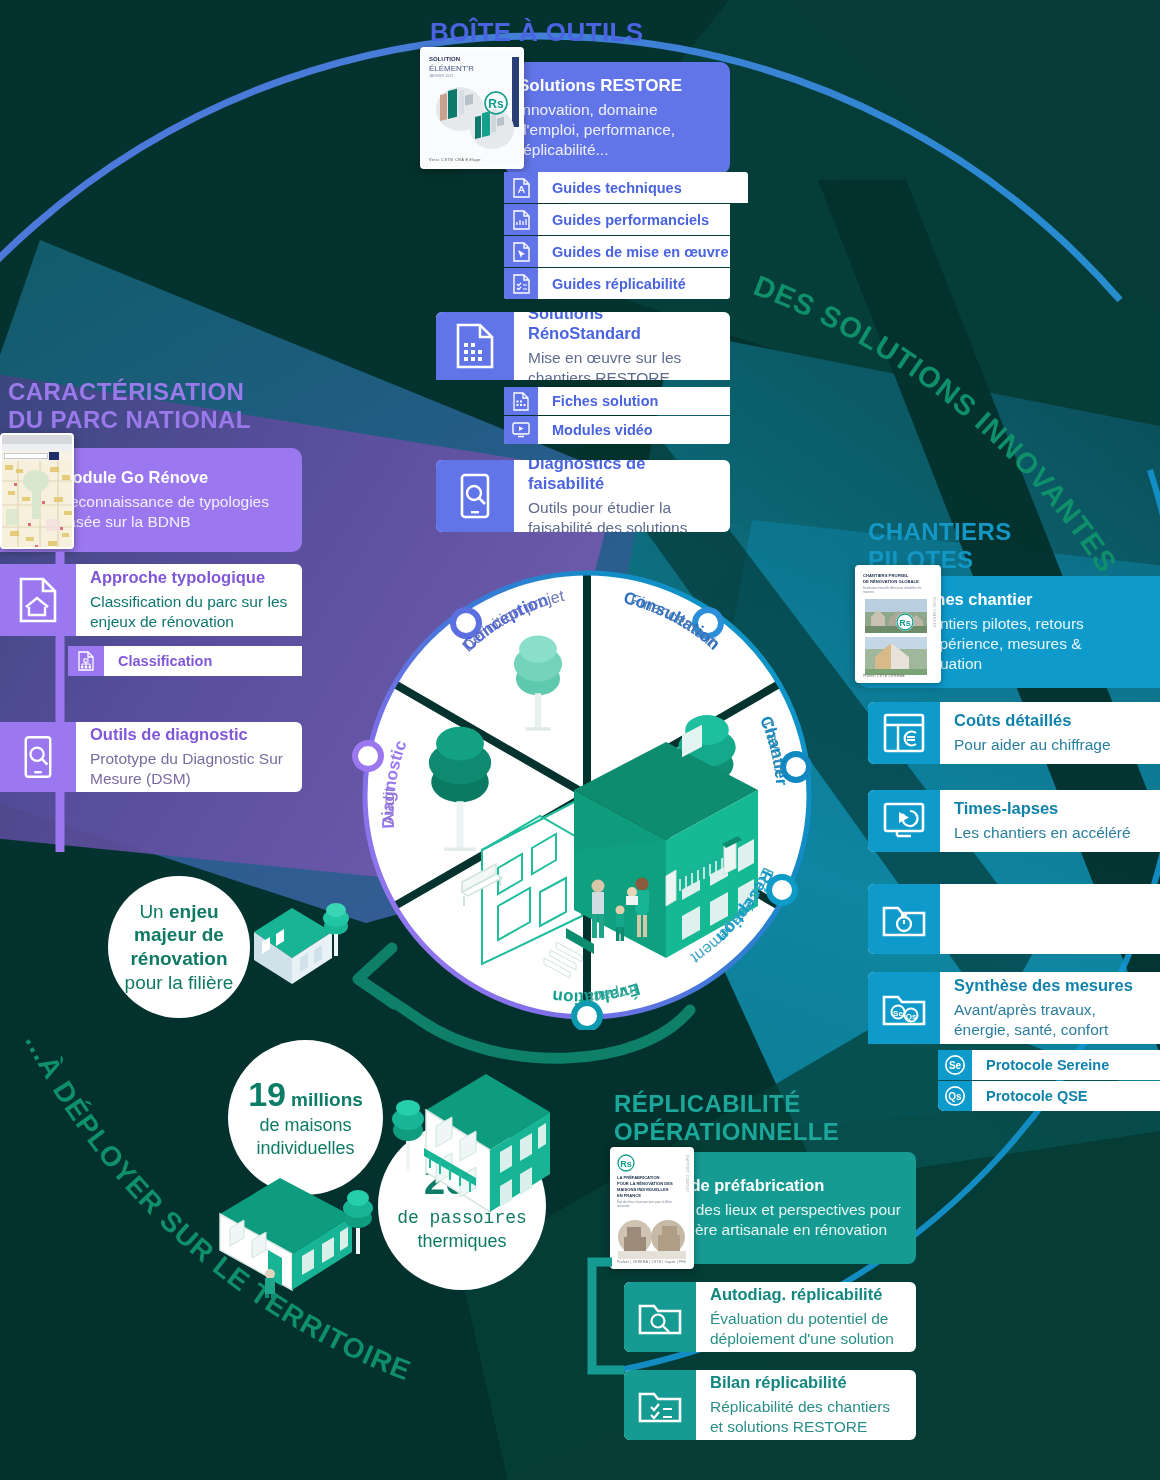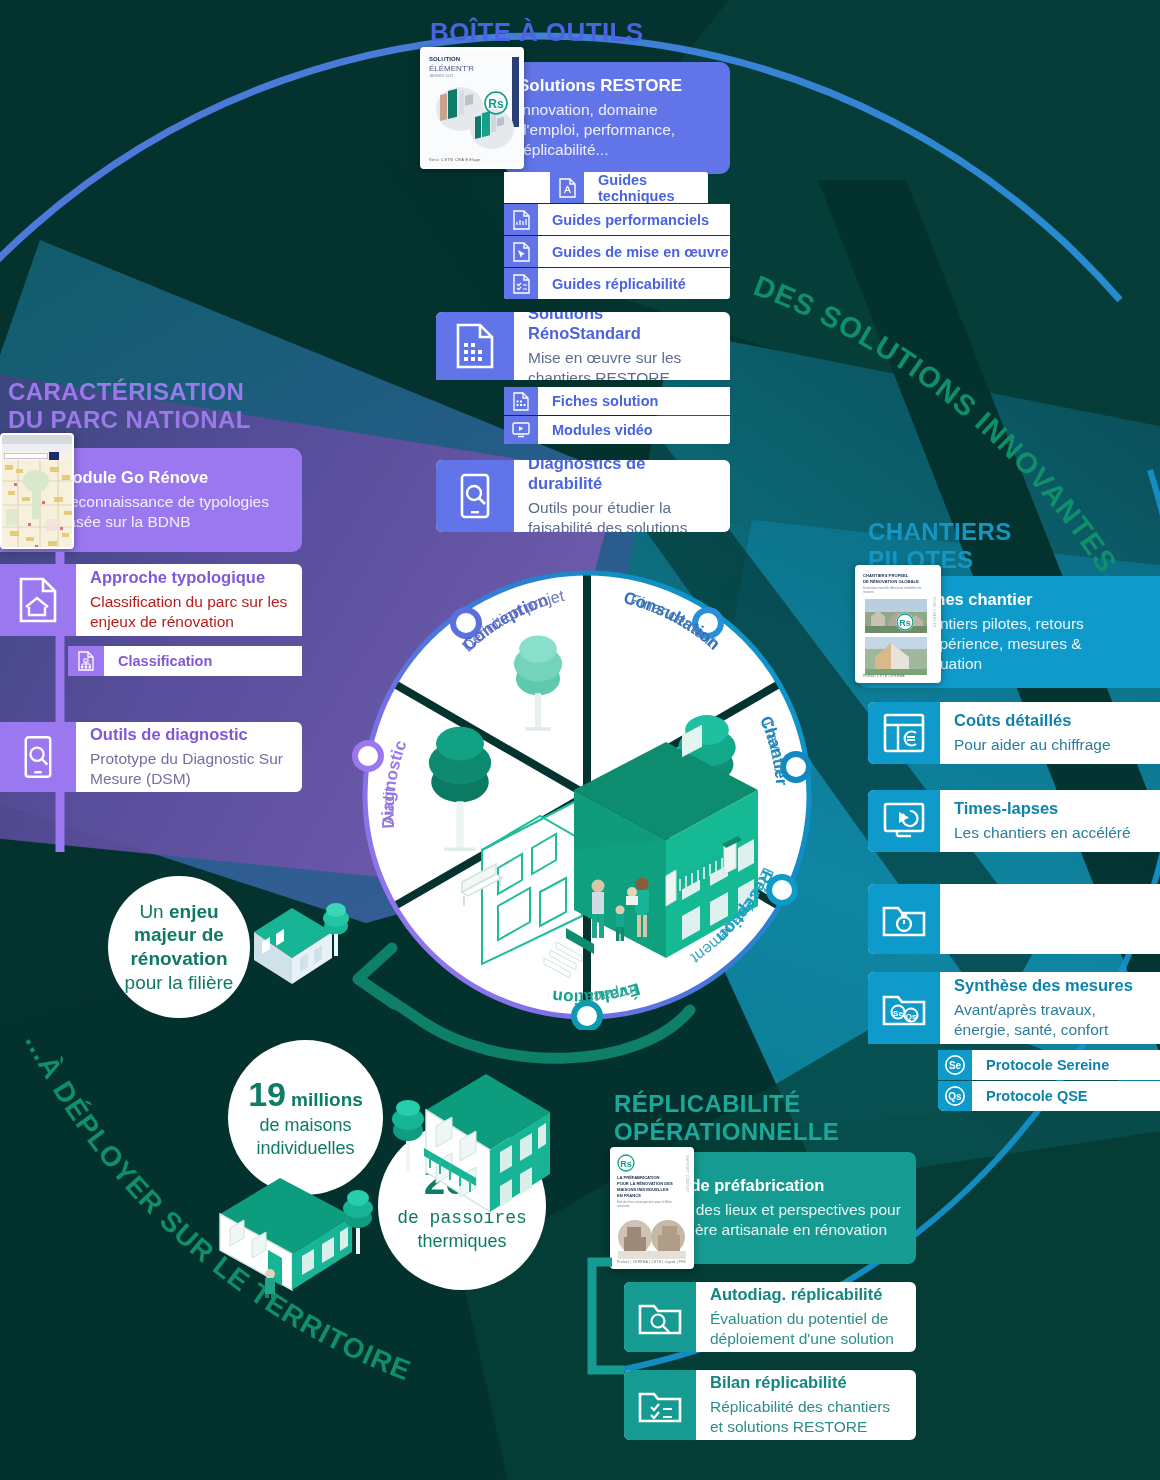--- a/index.html
+++ b/index.html
@@ -257,21 +257,21 @@
         <rect x="7" y="0" width="8" height="24" fill="#14a18c"></rect>
         <rect x="16" y="4" width="5" height="18" fill="#cfd6dc"></rect>
         <rect x="22" y="9" width="7" height="8" fill="#b9c1c9"></rect>
       </g>
       <circle cx="66" cy="20" r="11" fill="none" stroke="#0f9c8a" stroke-width="1.6"></circle>
       <text x="66" y="25" font-size="12" font-weight="bold" fill="#0f9c8a" text-anchor="middle" id="tb-badge-1">Rs</text>
     </svg>
     <div style="position:absolute; left:7px; bottom:5px; font-size:4px; color:#555; letter-spacing:.4px;">Vinci  CSTB  CEA  Eiffage</div>
   </div>
 
-  <div class="sub-row" style="left:504px; top:172px; width:204px; height:31px; border-radius:0 3px 0 0;padding-left:46px;">
+  <div class="sub-row" style="left:504px; top:172px; width:244px; height:31px; border-radius:0 3px 0 0;">
     <div class="ico" style="width:34px; background:#6275e8;">
       <svg width="17" height="20" viewBox="0 0 17 20">
           <path d="M1 1h10l5 5v13H1z" fill="none" stroke="#fff" stroke-width="1.4"></path>
           <path d="M11 1v5h5" fill="none" stroke="#fff" stroke-width="1.4"></path>
           <path d="M8.5 8l-3 7M8.5 8l3 7M6.6 12.5h3.8" stroke="#fff" stroke-width="1.2" fill="none"></path>
         </svg>
     </div>
     <div class="lbl" style="color:#4a63e0;">Guides techniques</div>
   </div>
   <div class="sub-row" style="left:504px; top:204px; width:226px; height:31px;">
@@ -357,21 +357,21 @@
   <div class="card vio" style="left:436px; top:460px; width:294px; height:72px; background:#fff; border-radius:6px;">
     <div class="ico" style="width:78px; background:#6275e8;">
       <svg width="34" height="46" viewBox="0 0 34 46">
           <rect x="4" y="2" width="26" height="42" rx="3" fill="none" stroke="#fff" stroke-width="2.6"></rect>
           <circle cx="16" cy="20" r="7" fill="none" stroke="#fff" stroke-width="2.4"></circle>
           <path d="M21 25l6 6" stroke="#fff" stroke-width="2.6"></path>
           <rect x="13" y="38" width="8" height="2.4" fill="#fff"></rect>
         </svg>
     </div>
     <div class="body">
-      <div class="ttl" style="color:#4a63e0;">Diagnostics de durabilité</div>
+      <div class="ttl" style="color:#4a63e0;">Diagnostics de faisabilité</div>
       <div class="sub" style="color:#5f6b8f;">Outils pour étudier la faisabilité des solutions</div>
     </div>
   </div>
 
   <div class="card pur" style="left:0px; top:448px; width:302px; height:104px; background:#9b78f0; border-radius:0 10px 10px 0;">
     <div style="width:76px;"></div>
     <div class="body" style="padding:10px 12px 10px 8px;">
       <div class="ttl" style="color:#fff;">Module Go Rénove</div>
       <div class="sub" style="color:#f3eeff;">Reconnaissance de typologies basée sur la BDNB</div>
     </div>
@@ -416,21 +416,21 @@
     <div class="ico" style="width:76px; background:#9b78f0;">
       <svg width="38" height="46" viewBox="0 0 38 46">
           <path d="M2 2h22l12 12v30H2z" fill="none" stroke="#fff" stroke-width="2.6"></path>
           <path d="M24 2v12h12" fill="none" stroke="#fff" stroke-width="2.6"></path>
           <path d="M7 30l11-9 11 9" fill="none" stroke="#fff" stroke-width="2.4"></path>
           <path d="M10 30v8h16v-8" fill="none" stroke="#fff" stroke-width="2.4"></path>
         </svg>
     </div>
     <div class="body">
       <div class="ttl" style="color:#7f57d8;">Approche typologique</div>
-      <div class="sub" style="color:#b91c1c;">Classification du parc sur les enjeux de rénovation</div>
+      <div class="sub" style="color:#0f766e;">Classification du parc sur les enjeux de rénovation</div>
     </div>
   </div>
   <div class="sub-row" style="left:68px; top:646px; width:234px; height:30px;">
     <div class="ico" style="width:36px; background:#9b78f0;">
       <svg width="17" height="20" viewBox="0 0 17 20">
           <path d="M1 1h9l5 5v13H1z" fill="none" stroke="#fff" stroke-width="1.3"></path>
           <path d="M10 1v5h5" fill="none" stroke="#fff" stroke-width="1.3"></path>
           <rect x="6" y="8" width="4" height="3" fill="none" stroke="#fff" stroke-width="1.1"></rect>
           <path d="M8 11v2M4 13h8M4 13v2M8 13v2M12 13v2" stroke="#fff" stroke-width="1.1"></path>
           <g fill="#fff">

